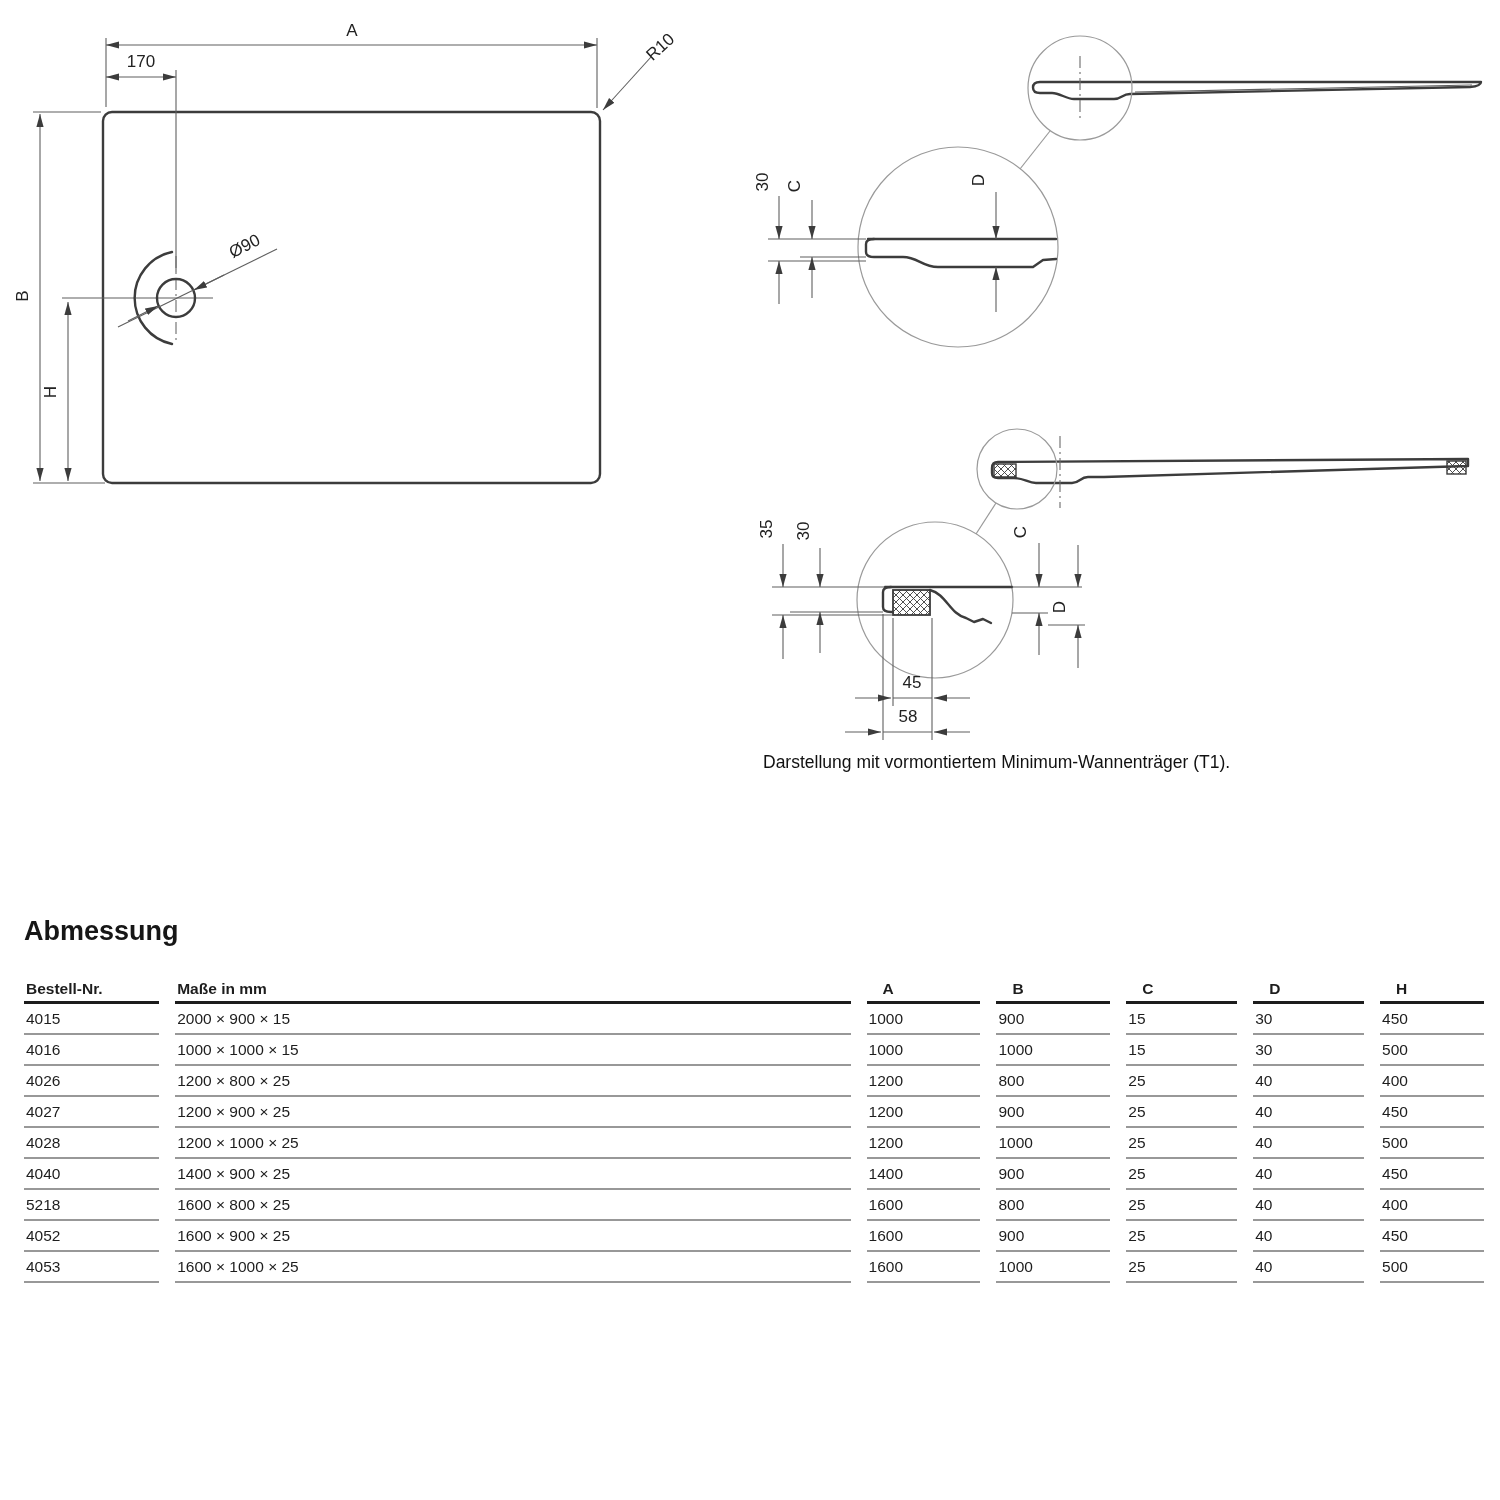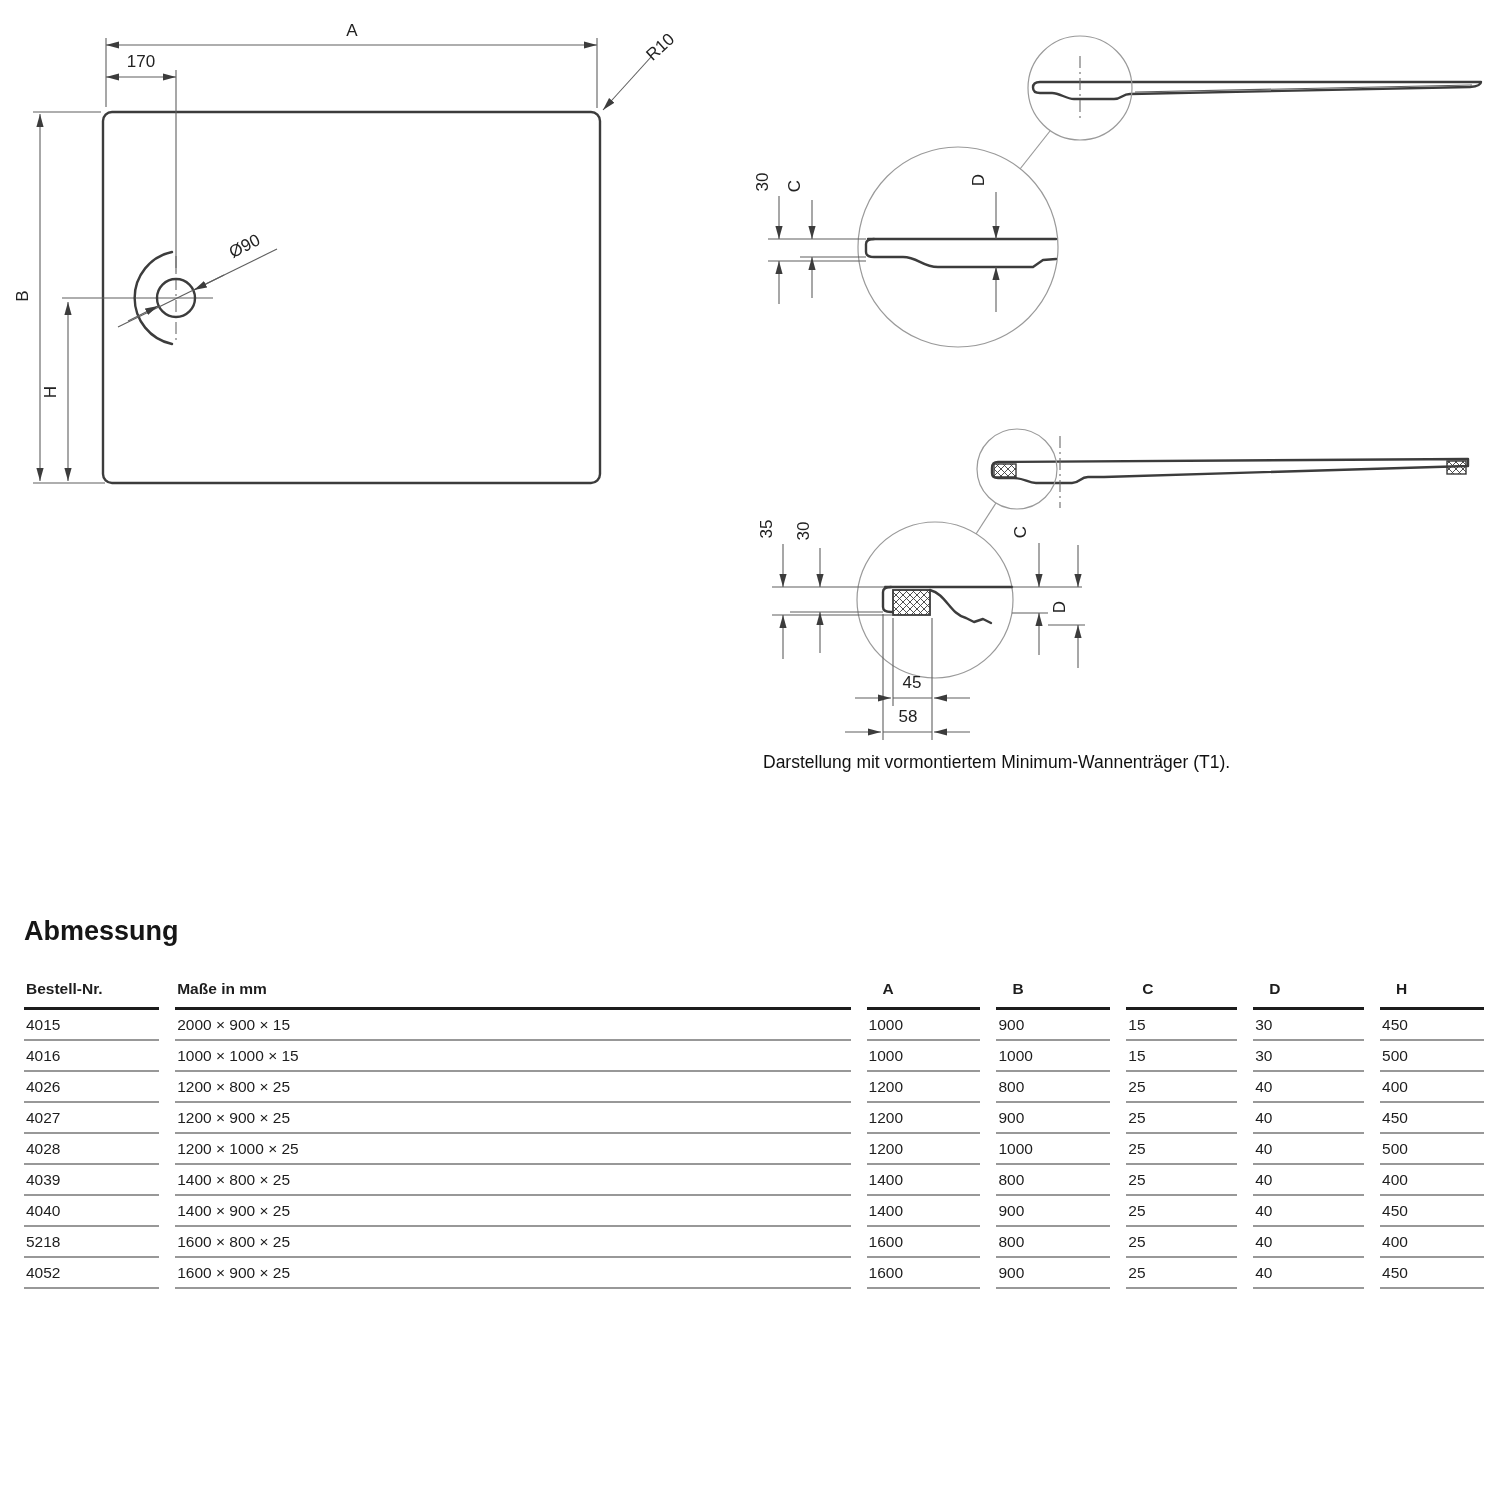--- a/index.html
+++ b/index.html
@@ -10,21 +10,21 @@
   svg text.cap{font-family:"Liberation Sans","DejaVu Sans",sans-serif;font-size:17.5px;fill:#111;}
   .thick{stroke:#3c3c3c;stroke-width:2.4;fill:none;stroke-linejoin:round;stroke-linecap:round;}
   .thin{stroke:#5f5f5f;stroke-width:1.1;fill:none;}
   .bubble{stroke:#9a9a9a;stroke-width:1.2;fill:none;}
   .dashdot{stroke:#6b6b6b;stroke-width:1.1;fill:none;stroke-dasharray:12 4 2 4;}
 
   #section-heading{position:absolute;left:24px;top:916px;font-size:27px;font-weight:bold;
        letter-spacing:0;color:#161616;}
   #dim-table{position:absolute;left:8px;top:980px;border-collapse:separate;border-spacing:16px 0;
        table-layout:fixed;}
-  #dim-table th{font-size:15.5px;font-weight:bold;text-align:left;padding:0 0 9px 2px;
+  #dim-table th{font-size:15.5px;font-weight:bold;text-align:left;padding:0 0 3px 2px;
        border-bottom:3px solid #1c1c1c;white-space:nowrap;}
   #dim-table th.numhead{padding-left:16px;}
   #dim-table td{font-size:15.5px;height:29px;padding:0 0 0 2px;vertical-align:middle;
        border-bottom:2px solid #989898;white-space:nowrap;}
 </style>
 </head>
 <body>
 
 <div id="drawing-area">
 <svg width="1500" height="820" viewBox="0 0 1500 820">
@@ -221,29 +221,20 @@
       <tr>
         <td>4028</td>
         <td>1200 × 1000 × 25</td>
         <td>1200</td>
         <td>1000</td>
         <td>25</td>
         <td>40</td>
         <td>500</td>
       </tr>
       <tr>
-        <td>4039</td>
-        <td>1400 × 800 × 25</td>
-        <td>1400</td>
-        <td>800</td>
-        <td>25</td>
-        <td>40</td>
-        <td>400</td>
-      </tr>
-      <tr>
         <td>4040</td>
         <td>1400 × 900 × 25</td>
         <td>1400</td>
         <td>900</td>
         <td>25</td>
         <td>40</td>
         <td>450</td>
       </tr>
       <tr>
         <td>5218</td>
@@ -256,14 +247,23 @@
       </tr>
       <tr>
         <td>4052</td>
         <td>1600 × 900 × 25</td>
         <td>1600</td>
         <td>900</td>
         <td>25</td>
         <td>40</td>
         <td>450</td>
       </tr>
+      <tr>
+        <td>4053</td>
+        <td>1600 × 1000 × 25</td>
+        <td>1600</td>
+        <td>1000</td>
+        <td>25</td>
+        <td>40</td>
+        <td>500</td>
+      </tr>
     </tbody>
 </table>
 
 </body></html>

